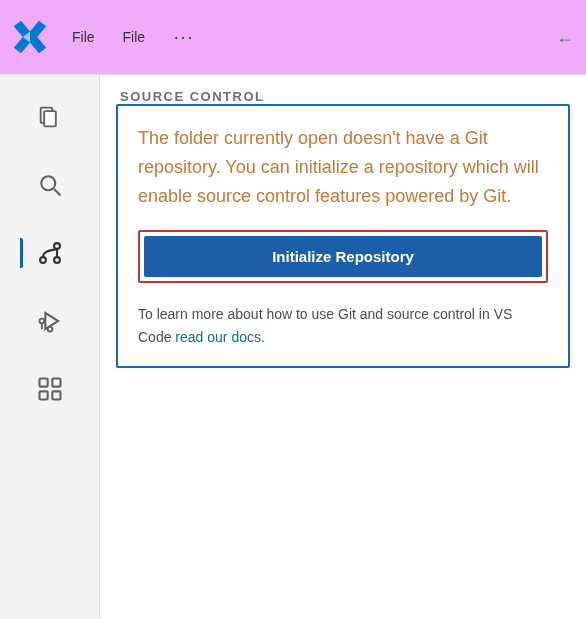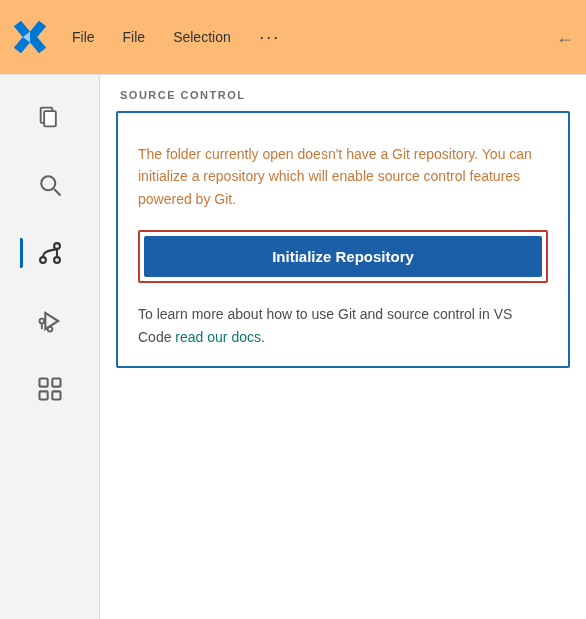--- a/index.html
+++ b/index.html
@@ -8,21 +8,21 @@
       background: #f3f3f3;
       width: 586px;
       height: 619px;
       overflow: hidden;
       display: flex;
       flex-direction: column;
     }
 
     
     .titlebar {
-      background: #fdba74;
+      background: #f0abfc;
       height: 75px;
       display: flex;
       align-items: center;
       padding: 0 12px;
       gap: 18px;
       border-bottom: 1px solid #ddd;
       flex-shrink: 0;
       justify-content: space-between;
     }
     .titlebar-logo {
@@ -107,46 +107,45 @@
 
     
     .source-control-panel {
       flex: 1;
       background: #ffffff;
       display: flex;
       flex-direction: column;
       overflow: hidden;
     }
     .panel-header {
-      padding: 14px 20px 10px 20px;
-      font-size: 11px;
+      padding: 14px 20px 0 20px;
+      font-size: 13px;
       font-weight: 700;
       letter-spacing: 1.5px;
       color: #6f6f6f;
       text-transform: uppercase;
       flex-shrink: 0;
     }
 
     
     .content-area {
       flex: 1;
       padding: 0 16px 16px 16px;
       overflow-y: auto;
     }
     .info-box {
       border: 2px solid #1a6aad;
       border-radius: 2px;
       padding: 18px 20px;
     }
     .info-text {
-      font-size: 14px;
+      font-size: 18px;
       color: #c97839;
       line-height: 1.6;
       margin-bottom: 20px;
-      margin-top: 12px;
     }
     .init-btn-wrapper {
       border: 2px solid #c0392b;
       border-radius: 2px;
       padding: 4px;
       margin-bottom: 20px;
     }
     .init-btn {
       background: #1a5fa8;
       color: #ffffff;
@@ -179,21 +178,20 @@
     <svg viewBox="0 0 100 100" width="36" height="36">
 
       <polygon points="75,5 50,35 25,5 5,20 30,50 5,80 25,95 50,65 75,95 95,80 70,50 95,20" fill="#0078d4"></polygon>
       <polygon points="50,35 50,65 30,50" fill="#ffffff" opacity="0.6"></polygon>
     </svg>
   </div>
 
   <div class="titlebar-menu">
     <span class="menu-item">File</span>
     <span class="menu-item">File</span>
-    <span class="menu-item">Selection</span>
     <span class="titlebar-dots">···</span>
   </div>
 
   <span class="titlebar-back">←</span>
 </div>
 
 <div class="main-layout">
 
   <div class="activity-bar">
 

